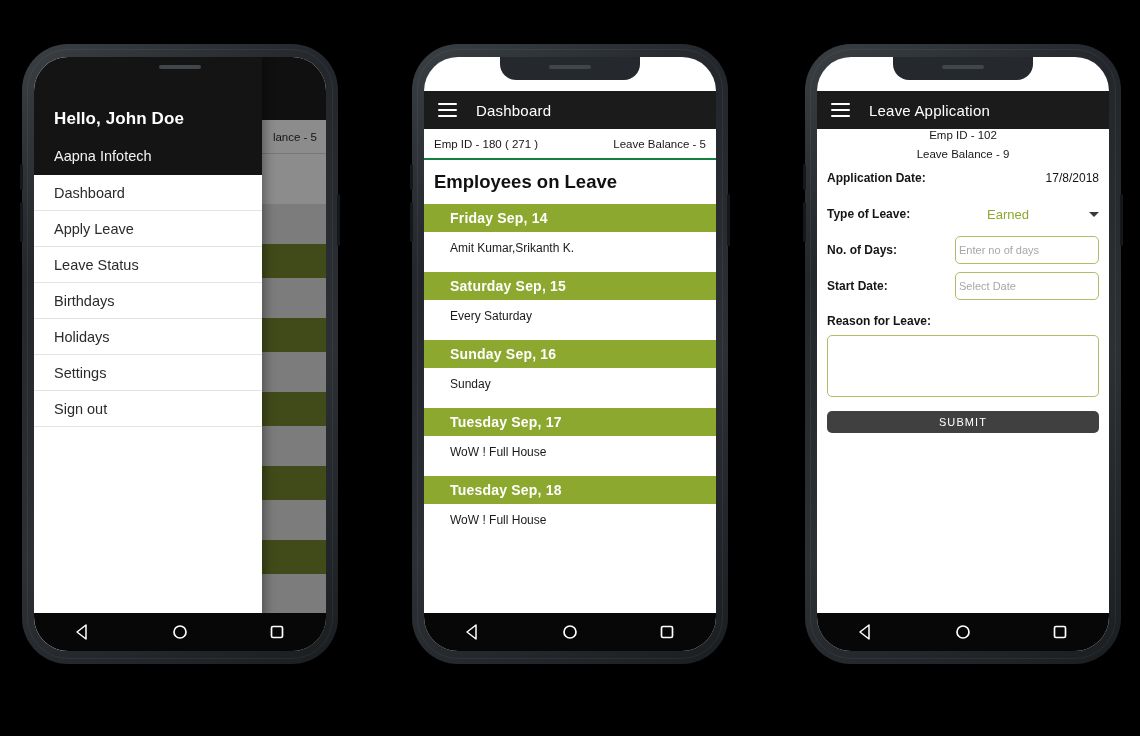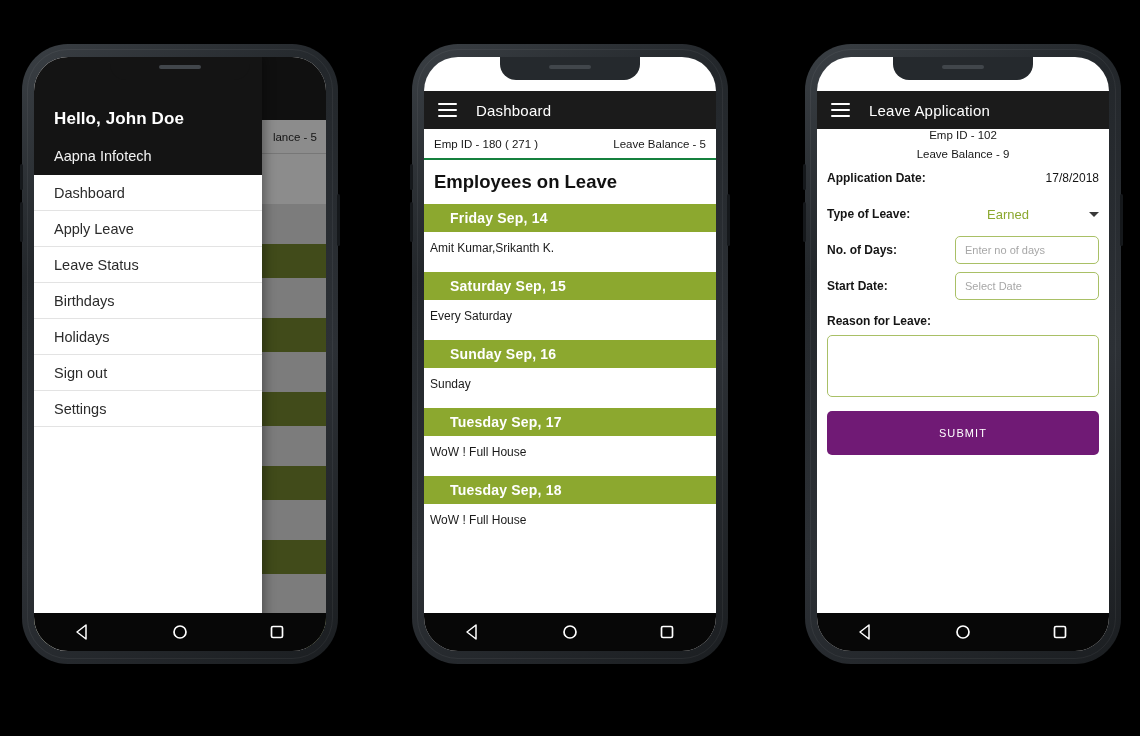--- a/index.html
+++ b/index.html
@@ -204,21 +204,21 @@
     color: #fff;
     font-size: 14px;
     font-weight: bold;
     padding: 6px 26px;
     letter-spacing: .2px;
   }
   .day-body {
     background: #fff;
     font-size: 12px;
     color: #1a1a1a;
-    padding: 9px 10px 15px 6px;
+    padding: 9px 10px 15px 26px;
     min-height: 40px;
   }
 
   
   .form { background: #fff; padding: 0 10px; }
   .form-row {
     display: flex; align-items: center; justify-content: space-between;
     min-height: 36px;
     gap: 4px;
   }
@@ -230,38 +230,38 @@
     width: 0; height: 0;
     border-left: 5px solid transparent;
     border-right: 5px solid transparent;
     border-top: 5px solid #3a3a3a;
   }
   .field {
     width: 144px; height: 28px;
     border: 1.4px solid #a9c066;
     border-radius: 5px;
     display: flex; align-items: center;
-    padding: 0 9px;
+    padding: 0 3px;
     font-size: 11px;
     color: #a7a7a7;
     background: #fff;
     cursor: text;
   }
   .reason-label { font-size: 12px; color: #151515; font-weight: 600; padding: 10px 0 7px 0; }
   .textarea {
     width: 100%; height: 62px;
     border: 1.4px solid #a9c066;
     border-radius: 5px;
     background: #fff;
     cursor: text;
   }
   .submit-btn {
     margin-top: 14px;
-    width: 100%; height: 44px;
-    background: #701a75;
+    width: 100%; height: 22px;
+    background: #404040;
     border: none;
     border-radius: 5px;
     color: #fff;
     font-size: 11px;
     letter-spacing: 1.1px;
     cursor: pointer;
     font-family: "Liberation Sans", sans-serif;
   }
 </style>
 </head>
@@ -315,24 +315,24 @@
           <div class="drawer-item">
             <span>Leave Status</span>
           </div>
           <div class="drawer-item">
             <span>Birthdays</span>
           </div>
           <div class="drawer-item">
             <span>Holidays</span>
           </div>
           <div class="drawer-item">
+            <span>Settings</span>
+          </div>
+          <div class="drawer-item">
             <span>Sign out</span>
-          </div>
-          <div class="drawer-item">
-            <span>Settings</span>
           </div>
         </div>
 
         <div class="drawer-spacer"></div>
 
       </div>
 
       <div class="notch notch-dark">
         <span class="speaker"></span>
       </div>

